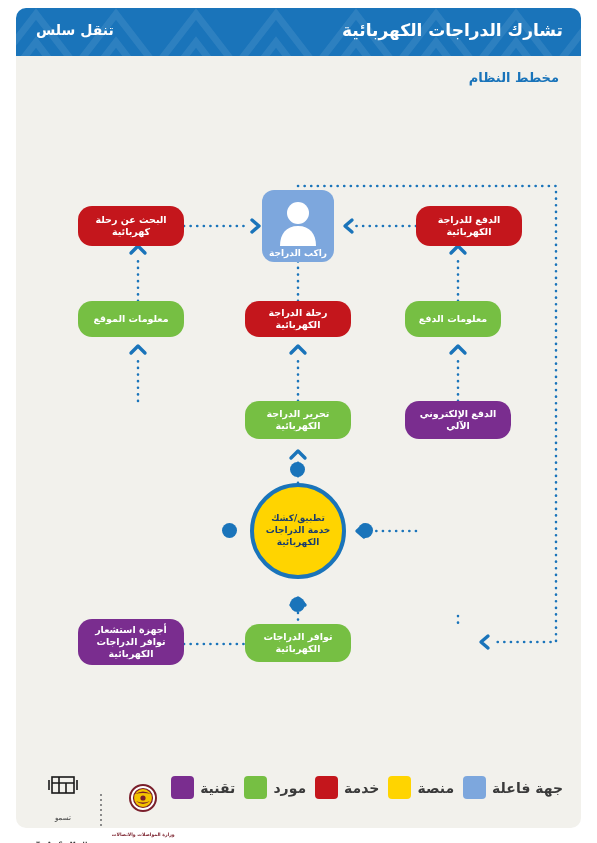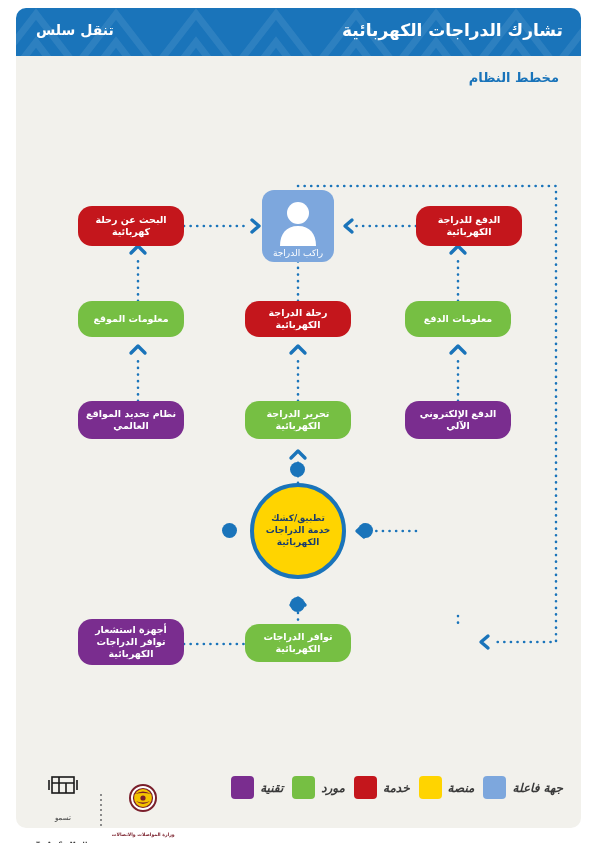--- a/index.html
+++ b/index.html
@@ -73,21 +73,21 @@
     border-radius:12px;
     z-index:3;
     display:flex;flex-direction:column;
     align-items:center;justify-content:flex-end;
     padding-bottom:4px;box-sizing:border-box;
   }
   .actor .person{
     position:absolute;top:10px;left:50%;transform:translateX(-50%);
   }
   .actor .actor-label{
-    color:#ffffff;font-size:9px;font-weight:normal;position:relative;z-index:2;
+    color:#ffffff;font-size:9px;font-weight:bold;position:relative;z-index:2;
   }
 
   .hub{
     position:absolute;
     width:96px;height:96px;border-radius:50%;
     background:#ffd400;border:4px solid #1a74ba;
     box-sizing:border-box;
     display:flex;align-items:center;justify-content:center;
     text-align:center;
     color:#1a3d6e;font-size:9px;font-weight:bold;line-height:1.3;
@@ -101,21 +101,21 @@
   
   .legend{
     position:absolute;left:0;top:712px;width:565px;height:48px;
   }
   .legend-row{
     position:absolute;right:18px;top:8px;
     display:flex;flex-direction:row;align-items:center;gap:9px;
   }
   .legend-item{display:flex;flex-direction:row;align-items:center;gap:6px;}
   .legend-swatch{width:23px;height:23px;border-radius:4px;display:block;}
-  .legend-label{font-size:12px;font-weight:bold;color:#3a3a3a;white-space:nowrap;font-style:italic;}
+  .legend-label{font-size:14px;font-weight:bold;color:#3a3a3a;white-space:nowrap;}
 
   .logos{
     position:absolute;left:20px;top:6px;
     display:flex;flex-direction:row;align-items:center;gap:10px;
   }
   .logo-divider{
     width:2px;height:34px;
     background:repeating-linear-gradient(to bottom,#8b8b8b 0 2px,transparent 2px 5px);
   }
   .logo-block{display:flex;flex-direction:column;align-items:center;gap:18px;}
@@ -210,27 +210,24 @@
       <div class="node red pill" style="left:400px;top:150px;width:106px;height:40px;">
         <span>الدفع للدراجة الكهربائية</span>
       </div>
 
       <div class="node green pill" style="left:62px;top:245px;width:106px;height:36px;text-align:right;">
         <span>معلومات الموقع</span>
       </div>
       <div class="node red pill" style="left:229px;top:245px;width:106px;height:36px;">
         <span>رحلة الدراجة الكهربائية</span>
       </div>
-      <div class="node green pill" style="left:389px;top:245px;width:106px;height:36px;">
+      <div class="node green pill" style="left:389px;top:245px;width:96px;height:36px;">
         <span>معلومات الدفع</span>
       </div>
 
-      <div class="node purple pill" style="left:62px;top:345px;width:106px;height:38px;">
-        <span>نظام تحديد المواقع العالمي</span>
-      </div>
       <div class="node green pill" style="left:229px;top:345px;width:106px;height:38px;">
         <span>تحرير الدراجة الكهربائية</span>
       </div>
       <div class="node purple pill" style="left:389px;top:345px;width:106px;height:38px;">
         <span>الدفع الإلكتروني الآلي</span>
       </div>
 
       <div class="hub" style="left:234px;top:427px;">
         <span>تطبيق/كشك خدمة الدراجات الكهربائية</span>
       </div>

